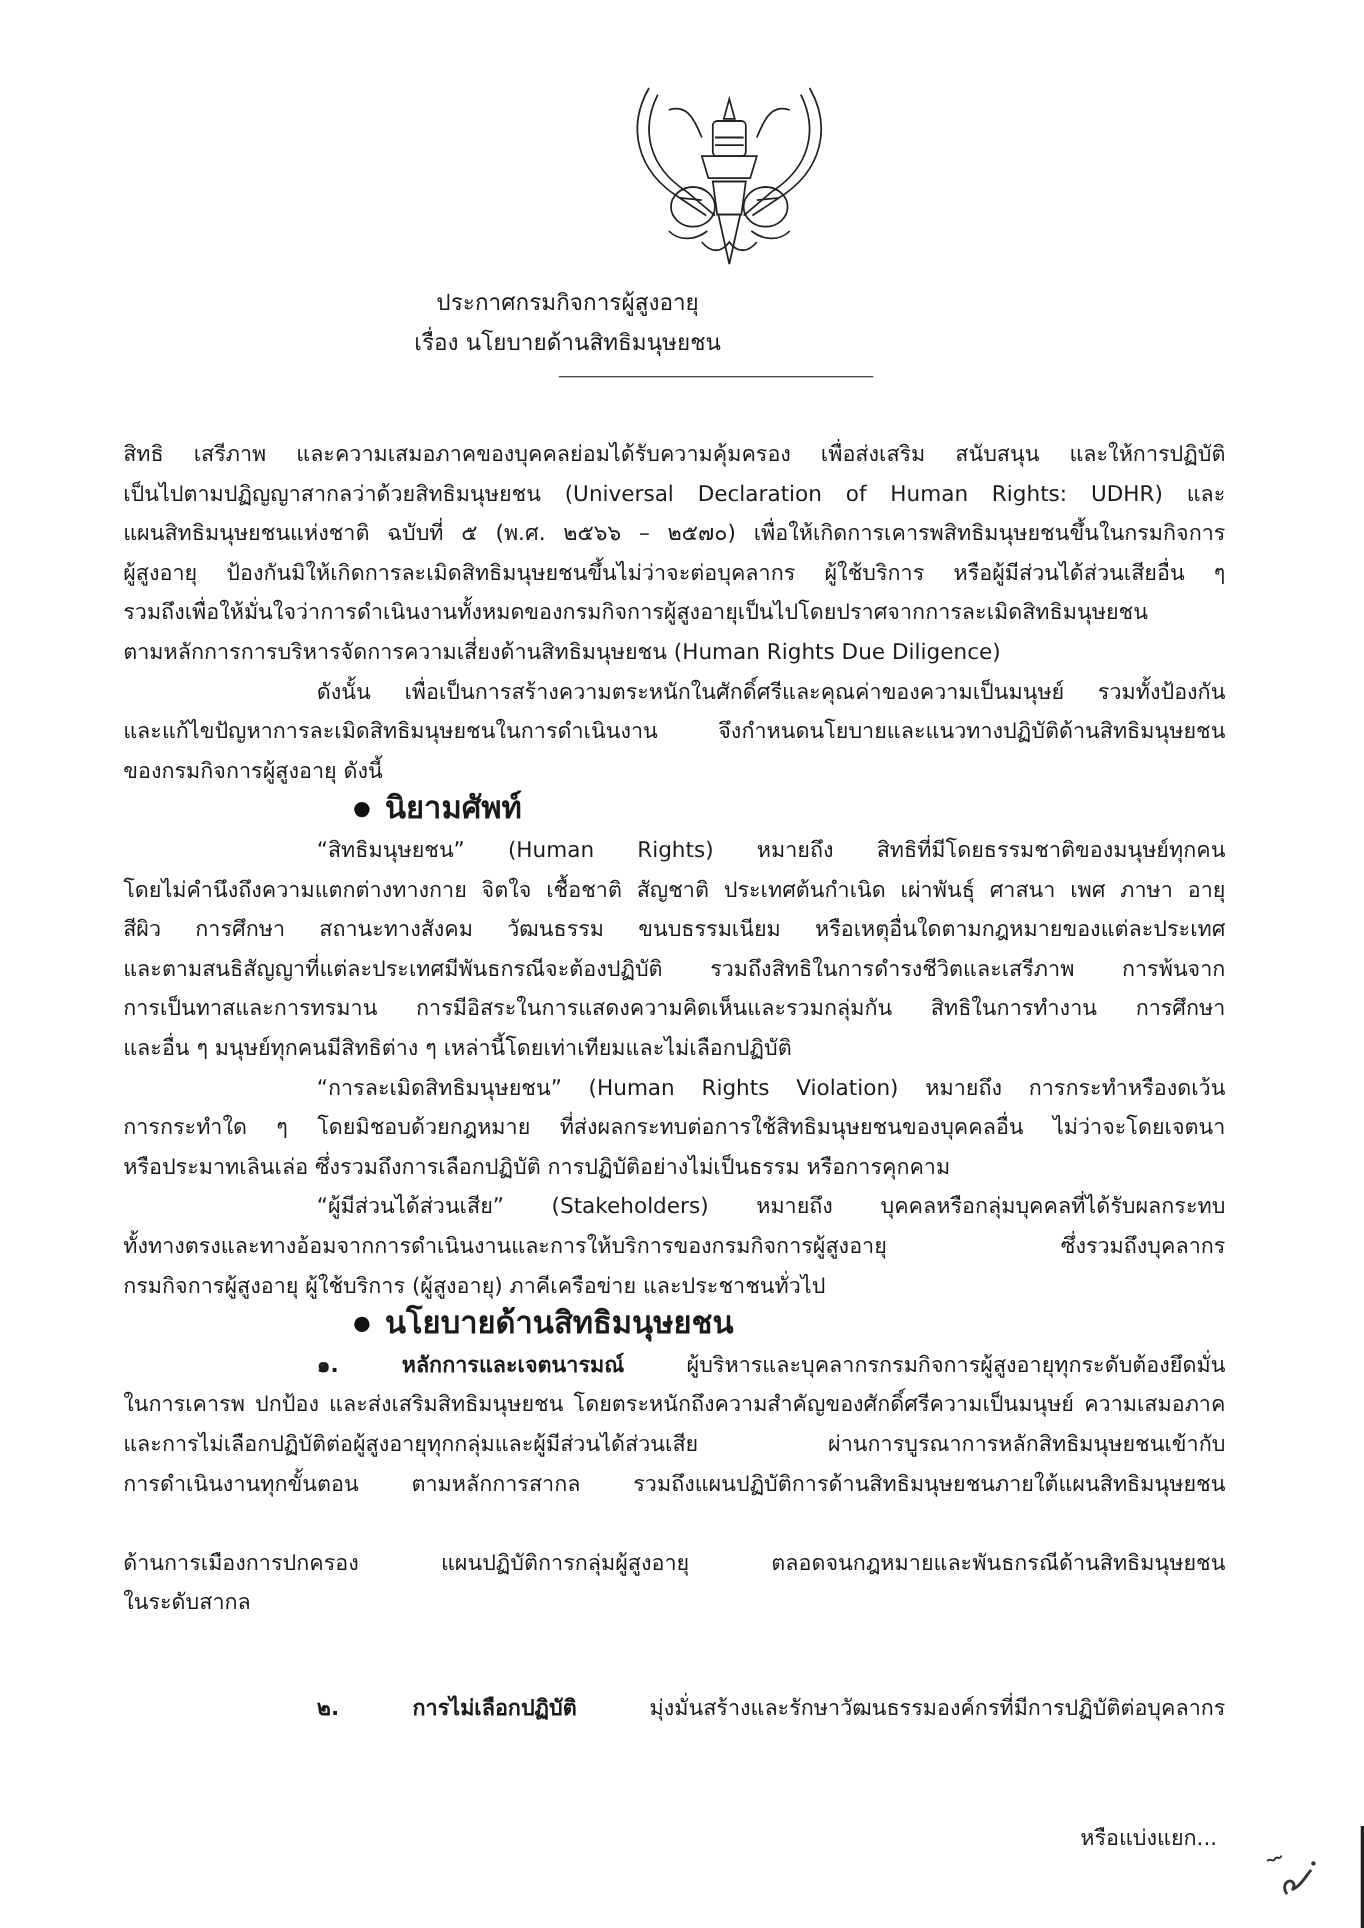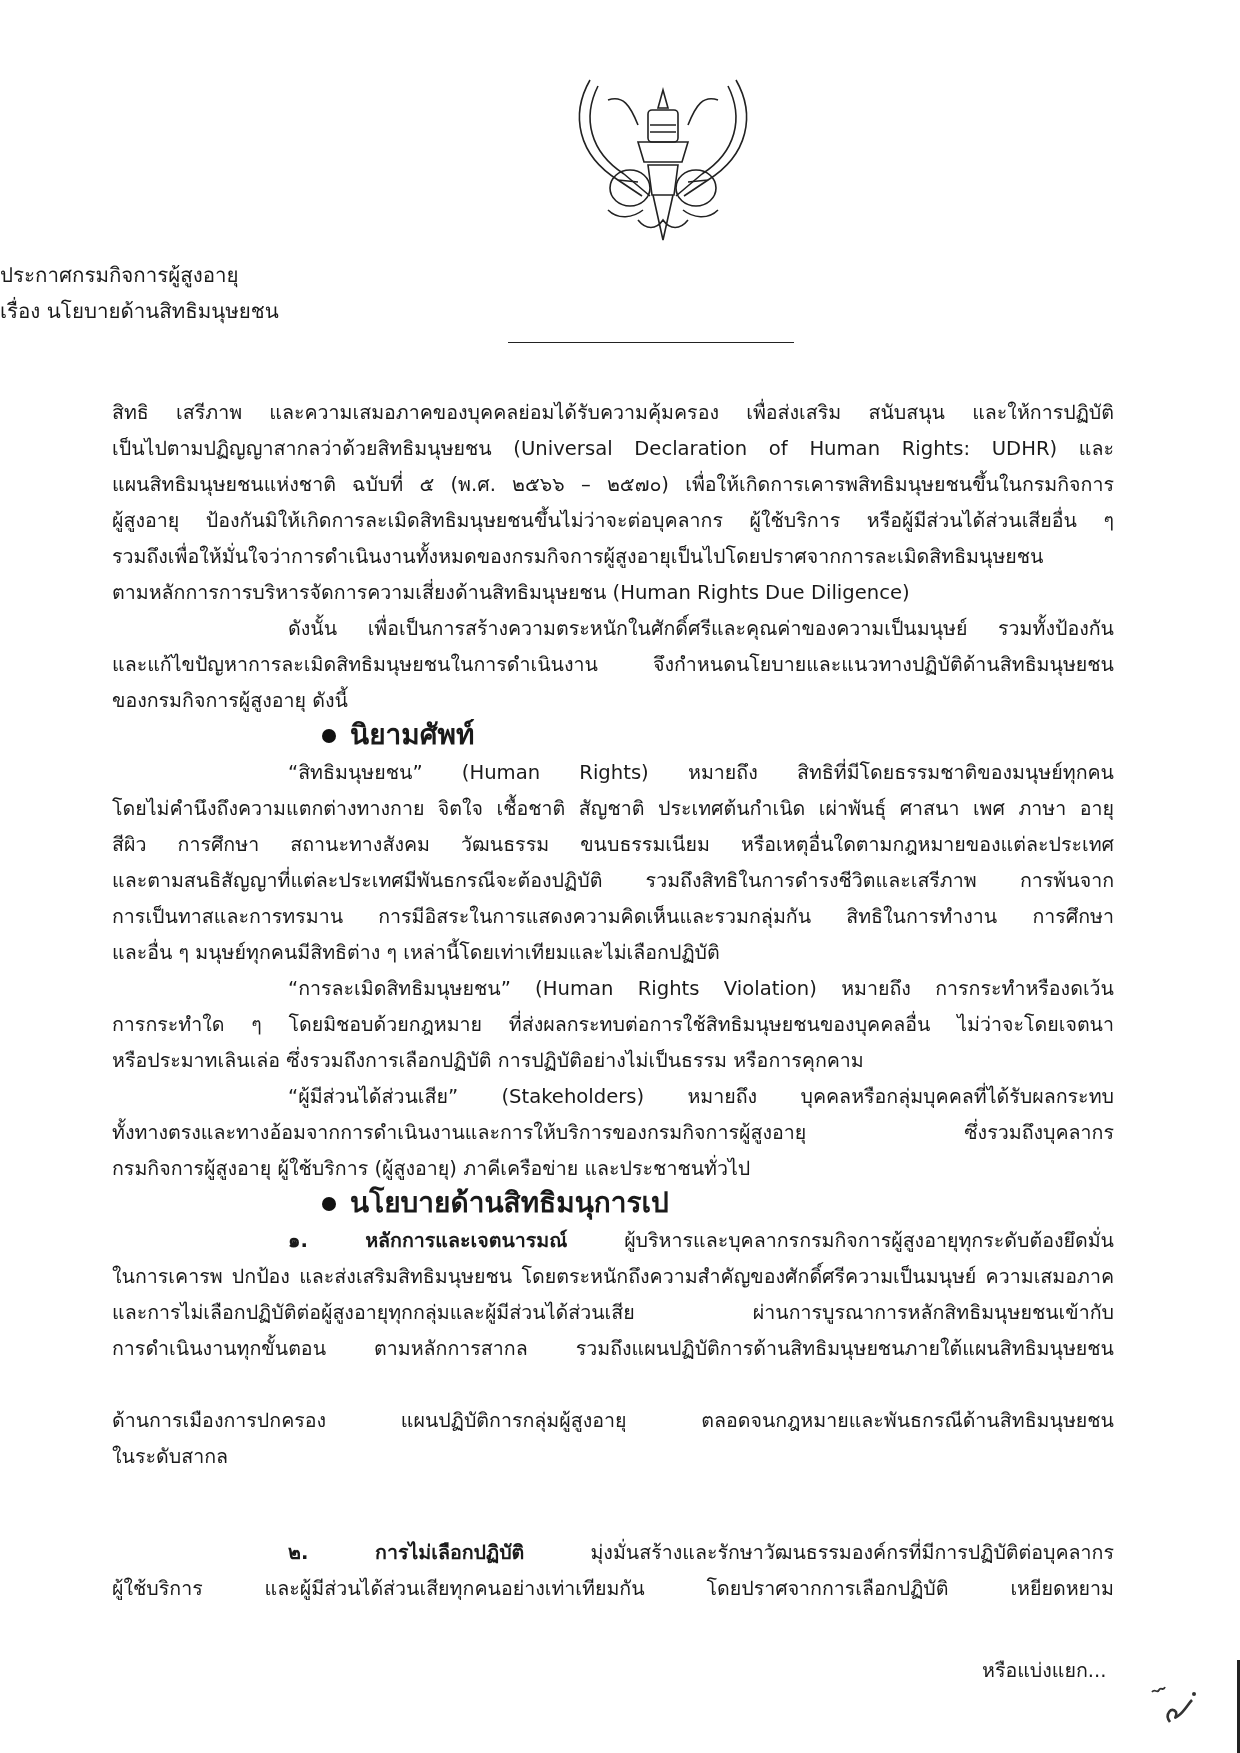--- a/index.html
+++ b/index.html
@@ -1,21 +1,21 @@
 <!DOCTYPE html>
 <html><head>
 <meta charset="utf-8">
 <style>
   html, body { margin:0; padding:0; background:#ffffff; }
   body { width:1240px; height:1753px; position:relative; overflow:hidden;
          font-family:"DejaVu Sans", "Liberation Sans", sans-serif; color:#1a1a1a; }
   .page { position:absolute; left:0; top:0; width:1240px; height:1753px; background:#fff; }
   .right-edge { position:absolute; right:0; top:1660px; width:3px; height:93px; background:#222; }
   .emblem { position:absolute; left:568px; top:70px; width:190px; height:175px; }
-  .title { position:absolute; left:0; width:1032px; font-size:20.5px; line-height:34px; }
+  .title { position:absolute; left:0; width:1032px; text-align:center; font-size:20.5px; line-height:34px; }
   .title.t1 { top:258px; }
   .title.t2 { top:294px; }
   .title-rule { position:absolute; left:508px; top:342px; width:286px; height:0; border-top:1.4px solid #222; }
   .line { position:absolute; left:112px; width:1002px; font-size:19.6px; line-height:34px;
           white-space:nowrap; text-align:justify; text-align-last:justify; }
   .line.last { text-align-last:left; }
   .line.ind { left:288px; width:826px; }
   .bullet-head { position:absolute; left:322px; font-size:28px; line-height:34px; font-weight:bold; white-space:nowrap; }
   .bullet-dot { display:inline-block; width:14px; height:14px; border-radius:50%; background:#111; margin-right:14px; vertical-align:1px; }
   b { font-weight:bold; }
@@ -77,32 +77,31 @@
 
   <div class="line ind" style="top:972px">“การละเมิดสิทธิมนุษยชน” (Human Rights Violation) หมายถึง การกระทำหรืองดเว้น</div>
   <div class="line" style="top:1008px">การกระทำใด ๆ โดยมิชอบด้วยกฎหมาย ที่ส่งผลกระทบต่อการใช้สิทธิมนุษยชนของบุคคลอื่น ไม่ว่าจะโดยเจตนา</div>
   <div class="line last" style="top:1044px">หรือประมาทเลินเล่อ ซึ่งรวมถึงการเลือกปฏิบัติ การปฏิบัติอย่างไม่เป็นธรรม หรือการคุกคาม</div>
 
   <div class="line ind" style="top:1080px">“ผู้มีส่วนได้ส่วนเสีย” (Stakeholders) หมายถึง บุคคลหรือกลุ่มบุคคลที่ได้รับผลกระทบ</div>
   <div class="line" style="top:1116px">ทั้งทางตรงและทางอ้อมจากการดำเนินงานและการให้บริการของกรมกิจการผู้สูงอายุ ซึ่งรวมถึงบุคลากร</div>
   <div class="line last" style="top:1152px">กรมกิจการผู้สูงอายุ ผู้ใช้บริการ (ผู้สูงอายุ) ภาคีเครือข่าย และประชาชนทั่วไป</div>
 
   <div class="bullet-head" style="top:1186px">
-    <span class="bullet-dot"></span><span>นโยบายด้านสิทธิมนุการเป</span>
+    <span class="bullet-dot"></span><span>นโยบายด้านสิทธิมนุษยชน</span>
   </div>
 
   <div class="line ind" style="top:1224px"><b>๑. หลักการและเจตนารมณ์</b><span> ผู้บริหารและบุคลากรกรมกิจการผู้สูงอายุทุกระดับต้องยึดมั่น</span></div>
   <div class="line" style="top:1260px">ในการเคารพ ปกป้อง และส่งเสริมสิทธิมนุษยชน โดยตระหนักถึงความสำคัญของศักดิ์ศรีความเป็นมนุษย์ ความเสมอภาค</div>
   <div class="line" style="top:1296px">และการไม่เลือกปฏิบัติต่อผู้สูงอายุทุกกลุ่มและผู้มีส่วนได้ส่วนเสีย ผ่านการบูรณาการหลักสิทธิมนุษยชนเข้ากับ</div>
   <div class="line" style="top:1332px">การดำเนินงานทุกขั้นตอน ตามหลักการสากล รวมถึงแผนปฏิบัติการด้านสิทธิมนุษยชนภายใต้แผนสิทธิมนุษยชน</div>
   <div class="line" style="top:1404px">ด้านการเมืองการปกครอง แผนปฏิบัติการกลุ่มผู้สูงอายุ ตลอดจนกฎหมายและพันธกรณีด้านสิทธิมนุษยชน</div>
   <div class="line last" style="top:1440px">ในระดับสากล</div>
 
   <div class="line ind" style="top:1536px"><b>๒. การไม่เลือกปฏิบัติ</b><span> มุ่งมั่นสร้างและรักษาวัฒนธรรมองค์กรที่มีการปฏิบัติต่อบุคลากร</span></div>
-  <div class="line" style="top:1572px">ผู้ใช้บริการ และผู้มีส่วนได้ส่วนเสียทุกคนอย่างเท่าเทียมกัน โดยปราศจากการเลือกปฏิบัติ เหยียดหยาม</div>
 
   <div class="continue">หรือแบ่งแยก...</div>
 
   <svg class="initials" viewBox="0 0 50 50">
     <path d="M2 12 c3 -4 5 2 7 -2 c2 -4 4 2 6 -3" fill="none" stroke="#333" stroke-width="1.8"></path>
     <path d="M20 42 c-6 -8 2 -16 6 -10 c2 4 -4 8 2 4 c6 -4 10 -12 14 -16" fill="none" stroke="#333" stroke-width="2.6"></path>
     <circle cx="44" cy="14" r="2" fill="#333"></circle>
   </svg>
 
   <div class="right-edge"></div>

